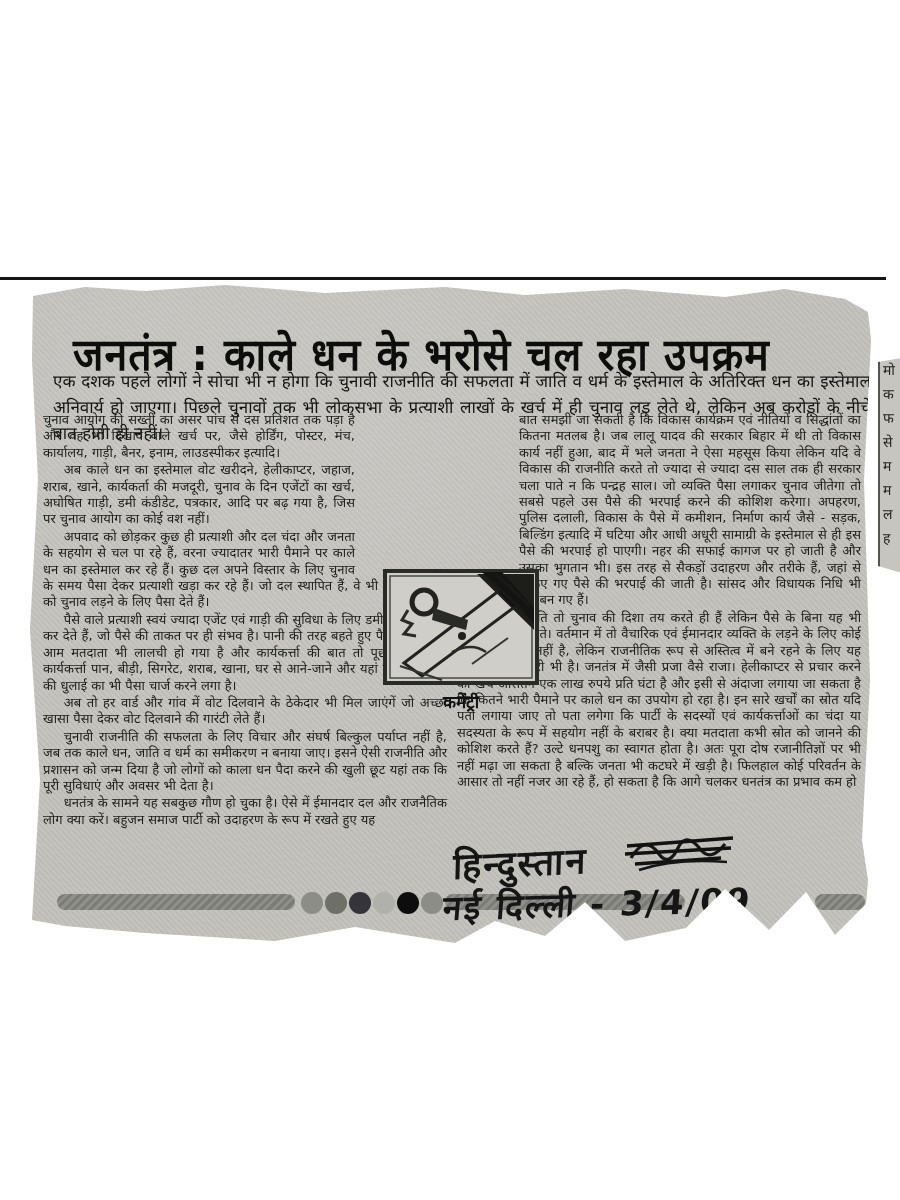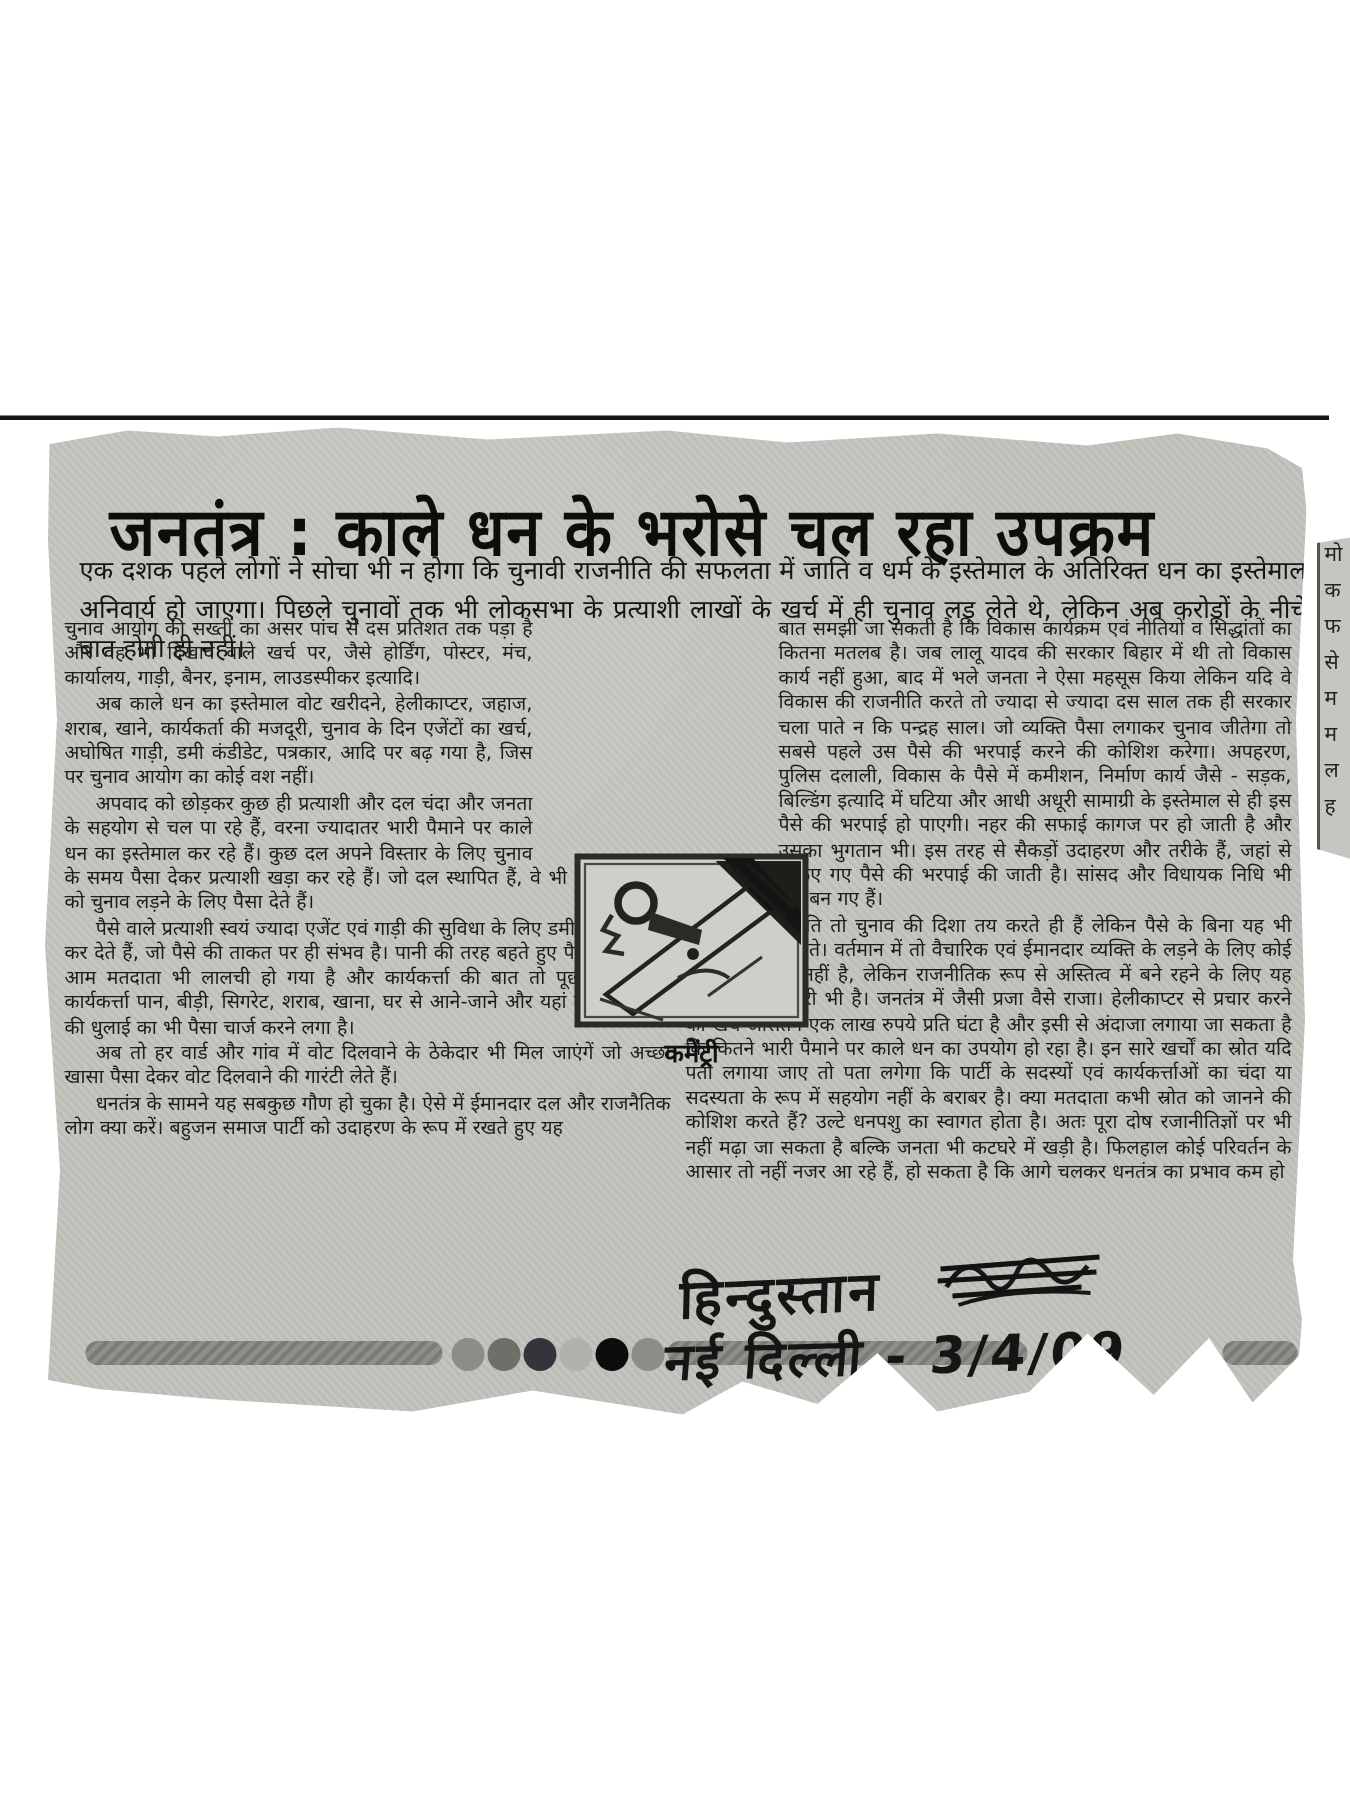--- a/index.html
+++ b/index.html
@@ -108,20 +108,21 @@
   <div class="standfirst">एक दशक पहले लोगों ने सोचा भी न होगा कि चुनावी राजनीति की सफलता में जाति व धर्म के इस्तेमाल के अतिरिक्त धन का इस्तेमाल अनिवार्य हो जाएगा। पिछले चुनावों तक भी  लोकसभा के प्रत्याशी लाखों के खर्च में ही चुनाव लड़ लेते थे, लेकिन अब करोड़ों के नीचे बात होती ही नहीं।</div>
 
   <div class="body-area">
     <div class="col col-left">
       <div class="wrap-spacer-r"></div>
       <p class="noindent">चुनाव आयोग की सख्ती का असर पांच से दस प्रतिशत तक पड़ा है और वह भी दिखावे वाले खर्च पर, जैसे होर्डिंग, पोस्टर, मंच, कार्यालय, गाड़ी, बैनर, इनाम, लाउडस्पीकर इत्यादि।</p>
       <p>अब काले धन का इस्तेमाल वोट खरीदने, हेलीकाप्टर, जहाज, शराब, खाने, कार्यकर्ता की मजदूरी, चुनाव के दिन एजेंटों का खर्च, अघोषित गाड़ी, डमी कंडीडेट, पत्रकार, आदि पर बढ़ गया है, जिस पर चुनाव आयोग का कोई वश नहीं।</p>
       <p>अपवाद को छोड़कर कुछ ही प्रत्याशी और दल चंदा और जनता के सहयोग से चल पा रहे हैं, वरना ज्यादातर भारी पैमाने पर काले धन का इस्तेमाल कर रहे हैं। कुछ दल अपने विस्तार के लिए चुनाव के समय पैसा देकर प्रत्याशी खड़ा कर रहे हैं। जो दल स्थापित हैं, वे भी अपने प्रत्याशी को चुनाव लड़ने के लिए पैसा देते हैं।</p>
       <p>पैसे वाले प्रत्याशी स्वयं ज्यादा एजेंट एवं गाड़ी की सुविधा के लिए डमी प्रत्याशी खड़ा कर देते हैं, जो पैसे की ताकत पर ही संभव है। पानी की तरह बहते हुए पैसे को देखकर आम मतदाता भी लालची हो गया है और कार्यकर्त्ता की बात तो पूछना ही क्या? कार्यकर्त्ता पान, बीड़ी, सिगरेट, शराब, खाना, घर से आने-जाने और यहां तक कि कपड़े की धुलाई का भी पैसा चार्ज करने लगा है।</p>
       <p>अब तो हर वार्ड और गांव में वोट दिलवाने के ठेकेदार भी मिल जाएंगें जो अच्छा खासा पैसा देकर वोट दिलवाने की गारंटी लेते हैं।</p>
+      <p>चुनावी राजनीति की सफलता के लिए विचार और संघर्ष बिल्कुल पर्याप्त नहीं है, जब तक काले धन, जाति व धर्म का समीकरण न बनाया जाए। इसने ऐसी राजनीति और प्रशासन को जन्म दिया है जो लोगों को काला धन पैदा करने की खुली छूट यहां तक कि पूरी सुविधाएं और अवसर भी देता है।</p>
       <p>धनतंत्र के सामने यह सबकुछ गौण हो चुका है। ऐसे में ईमानदार दल और राजनैतिक लोग क्या करें। बहुजन समाज पार्टी को उदाहरण के रूप में रखते हुए यह</p>
     </div>
     <div class="col col-right">
       <div class="wrap-spacer-l"></div>
       <p class="noindent">बात समझी जा सकती है कि विकास कार्यक्रम एवं नीतियों व सिद्धांतों का कितना मतलब है। जब लालू यादव की सरकार बिहार में थी तो विकास कार्य नहीं हुआ, बाद में भले जनता ने ऐसा महसूस किया लेकिन यदि वे विकास की राजनीति करते तो ज्यादा से ज्यादा दस साल तक ही सरकार चला पाते न कि पन्द्रह साल। जो व्यक्ति पैसा लगाकर चुनाव जीतेगा तो सबसे पहले उस पैसे की भरपाई करने की कोशिश करेगा। अपहरण, पुलिस दलाली, विकास के पैसे में कमीशन, निर्माण कार्य जैसे - सड़क, बिल्डिंग इत्यादि में घटिया और आधी अधूरी सामाग्री के इस्तेमाल से ही इस पैसे की भरपाई हो पाएगी। नहर की सफाई कागज पर हो जाती है और उसका भुगतान भी। इस तरह से सैकड़ों उदाहरण और तरीके हैं, जहां से चुनाव में खर्च किए गए पैसे की भरपाई की जाती है। सांसद और विधायक निधि भी कमाई का जरिया बन गए हैं।</p>
       <p>धर्म और जाति तो चुनाव की दिशा तय करते ही हैं लेकिन पैसे के बिना यह भी प्रभावी नहीं हो पाते। वर्तमान में तो वैचारिक एवं ईमानदार व्यक्ति के लड़ने के लिए कोई उपयुक्त माहौल नहीं है, लेकिन राजनीतिक रूप से अस्तित्व में बने रहने के लिए यह करना एक मजबूरी भी है। जनतंत्र में जैसी प्रजा वैसे राजा। हेलीकाप्टर से प्रचार करने का खर्च औसतन एक लाख रुपये प्रति घंटा है और इसी से अंदाजा लगाया जा सकता है कि कितने भारी पैमाने पर काले धन का उपयोग हो रहा है। इन सारे खर्चों का स्रोत यदि पता लगाया जाए तो पता लगेगा कि पार्टी के सदस्यों एवं कार्यकर्त्ताओं का चंदा या सदस्यता के रूप में सहयोग नहीं के बराबर है। क्या मतदाता कभी स्रोत को जानने की कोशिश करते हैं? उल्टे धनपशु का स्वागत होता है। अतः पूरा दोष रजानीतिज्ञों पर भी नहीं मढ़ा जा सकता है बल्कि जनता भी कटघरे में खड़ी है। फिलहाल कोई परिवर्तन के आसार तो नहीं नजर आ रहे हैं, हो सकता है कि आगे चलकर धनतंत्र का प्रभाव कम हो</p>
     </div>
 
     <div class="illustration">
       <svg width="158" height="118" viewBox="0 0 158 118">

